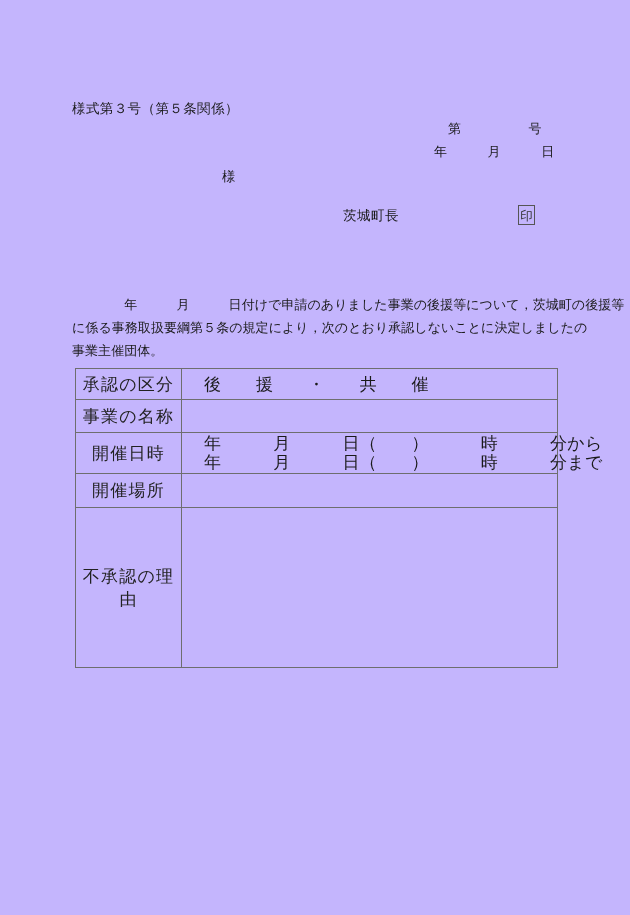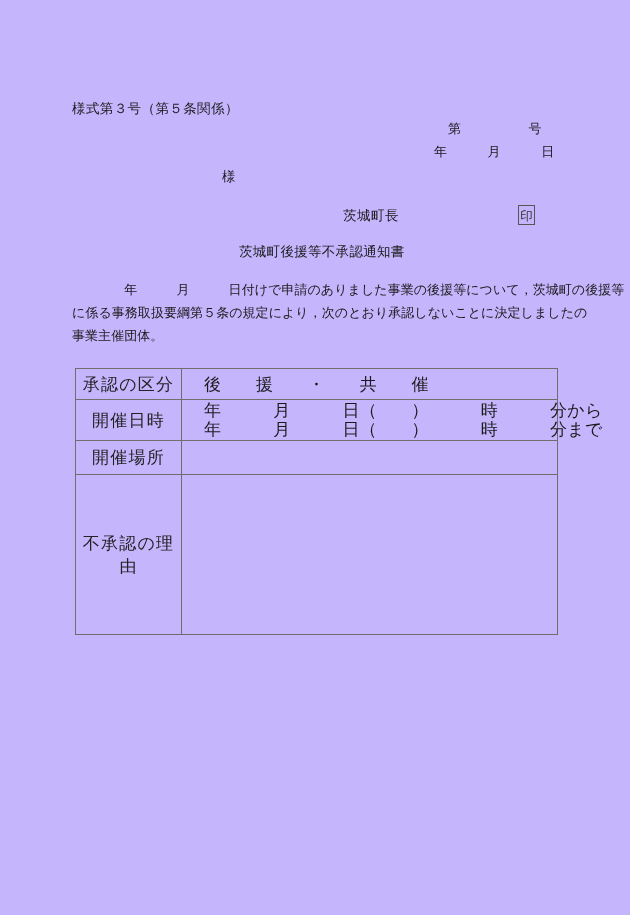--- a/index.html
+++ b/index.html
@@ -77,21 +77,21 @@
     position: absolute;
     left: 72px;  top: 278px;
     width: 486px;
   }
   .body-line {
     font-size: 13px;
     line-height: 23px;
     letter-spacing: 0.05px;
     white-space: pre;
   }
-  .body-line.first { letter-spacing: 0.05px; }
+  .body-line.first { letter-spacing: 0.05px; margin-top: 15px; }
 
   
   .form-table {
     position: absolute;
     left: 75px; top: 368px;
     width: 483px;
     border-collapse: collapse;
     table-layout: fixed;
   }
   .form-table td {
@@ -138,37 +138,40 @@
 
   <div class="abs jp doc-date">年　　　月　　　日</div>
 
   <div class="abs jp addressee">様</div>
 
   <div class="abs issuer-row">
     <span class="jp issuer-name">茨城町長</span>
     <span class="jp seal-box">印</span>
   </div>
 
-  <div class="abs jp doc-title">茨城町後援等不承認通知書</div>
 
   <div class="body-block">
     <div class="body-line first jp">　　　　年　　　月　　　日付けで申請のありました事業の後援等について，茨城町の後援等</div>
     <div class="body-line jp">に係る事務取扱要綱第５条の規定により，次のとおり承認しないことに決定しましたの</div>
     <div class="body-line jp">事業主催団体。</div>
   </div>
 
   <table class="form-table">
     <tbody>
       <tr class="r-approval">
         <td class="label jp">承認の区分</td>
         <td class="value jp">
           <span class="approval-val">後　　援　　・　　共　　催</span>
         </td>
       </tr>
 
+      <tr class="r-name">
+        <td class="label jp">事業の名称</td>
+        <td class="value jp"></td>
+      </tr>
 
 
       <tr class="r-datetime">
         <td class="label jp">開催日時</td>
         <td class="value jp">
           <span class="dt-line">年　　　月　　　日（　　）　　　時　　　分から</span>
           <span class="dt-line">年　　　月　　　日（　　）　　　時　　　分まで</span>
         </td>
       </tr>
 

